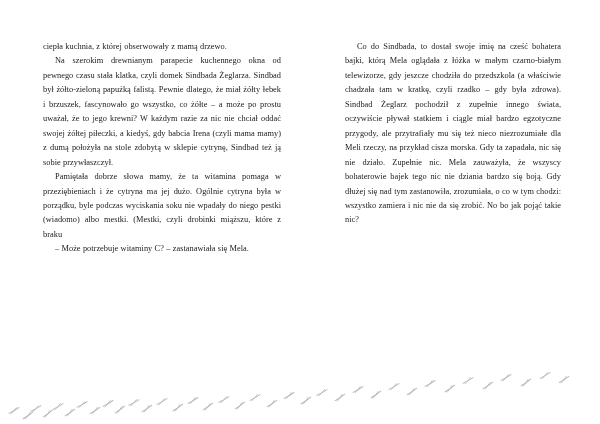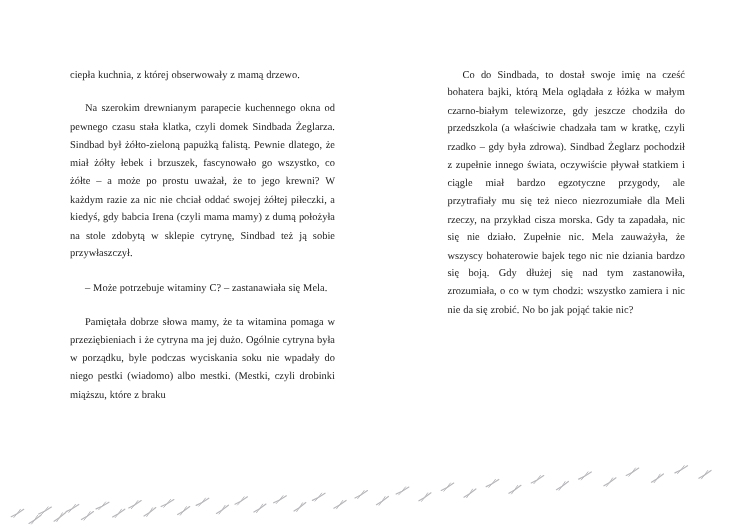--- a/index.html
+++ b/index.html
@@ -41,21 +41,21 @@
     -webkit-hyphens: manual;
     hyphens: manual;
     letter-spacing: 0.02px;
     word-spacing: 0.2px;
   }
 
   #column-left  { left: 43px;  width: 238px; }
   #column-right { left: 45px;  width: 216px; }
 
   .para {
-    margin: 13px;
+    margin: 0;
     text-indent: 12px;
   }
   .para.first { text-indent: 0; }
   .para.dialogue { text-indent: 12px; }
 
   
   #bird-flock {
     position: absolute;
     left: 0;
     bottom: 0;
@@ -69,22 +69,22 @@
 </style>
 </head>
 <body>
 
 <div id="book-spread">
 
   <div class="page" id="page-left">
     <div class="text-column noselect" id="column-left">
       <p class="para first">ciepła kuchnia, z której obserwowały z mamą drzewo.</p>
       <p class="para">Na szerokim drewnianym parapecie kuchen­nego okna od pewnego czasu stała klatka, czyli domek Sindbada Żeglarza. Sindbad był żółto­-zieloną papużką falistą. Pewnie dlatego, że miał żółty łebek i brzuszek, fascynowało go wszystko, co żółte – a może po prostu uważał, że to jego krewni? W każdym razie za nic nie chciał od­dać swojej żółtej piłeczki, a kiedyś, gdy babcia Irena (czyli mama mamy) z dumą położyła na stole zdobytą w sklepie cytrynę, Sindbad też ją sobie przywłaszczył.</p>
+      <p class="para">Pamiętała dobrze słowa mamy, że ta wita­mina pomaga w przeziębieniach i że cytryna ma jej dużo. Ogólnie cytryna była w porząd­ku, byle podczas wyciskania soku nie wpa­dały do niego pestki (wiadomo) albo mestki. (Mestki, czyli drobinki miąższu, które z braku</p>
       <p class="para dialogue">– Może potrzebuje witaminy C? – zastana­wiała się Mela.</p>
-      <p class="para">Pamiętała dobrze słowa mamy, że ta wita­mina pomaga w przeziębieniach i że cytryna ma jej dużo. Ogólnie cytryna była w porząd­ku, byle podczas wyciskania soku nie wpa­dały do niego pestki (wiadomo) albo mestki. (Mestki, czyli drobinki miąższu, które z braku</p>
     </div>
   </div>
 
   <div class="page" id="page-right">
     <div class="text-column noselect" id="column-right">
       <p class="para">Co do Sindbada, to dostał swoje imię na cześć bohatera bajki, którą Mela oglądała z łóż­ka w małym czarno-białym telewizorze, gdy jeszcze chodziła do przedszkola (a właściwie chadzała tam w kratkę, czyli rzadko – gdy była zdrowa). Sindbad Żeglarz pochodził z zupeł­nie innego świata, oczywiście pływał statkiem i ciągle miał bardzo egzotyczne przygody, ale przytrafiały mu się też nieco niezrozumiałe dla Meli rzeczy, na przykład cisza morska. Gdy ta zapadała, nic się nie działo. Zupełnie nic. Mela zauważyła, że wszyscy bohaterowie bajek tego nic nie dziania bardzo się boją. Gdy dłużej się nad tym zastanowiła, zrozumiała, o co w tym chodzi: wszystko zamiera i nic nie da się zro­bić. No bo jak pojąć takie nic?</p>
     </div>
   </div>
 
   <div id="bird-flock">

